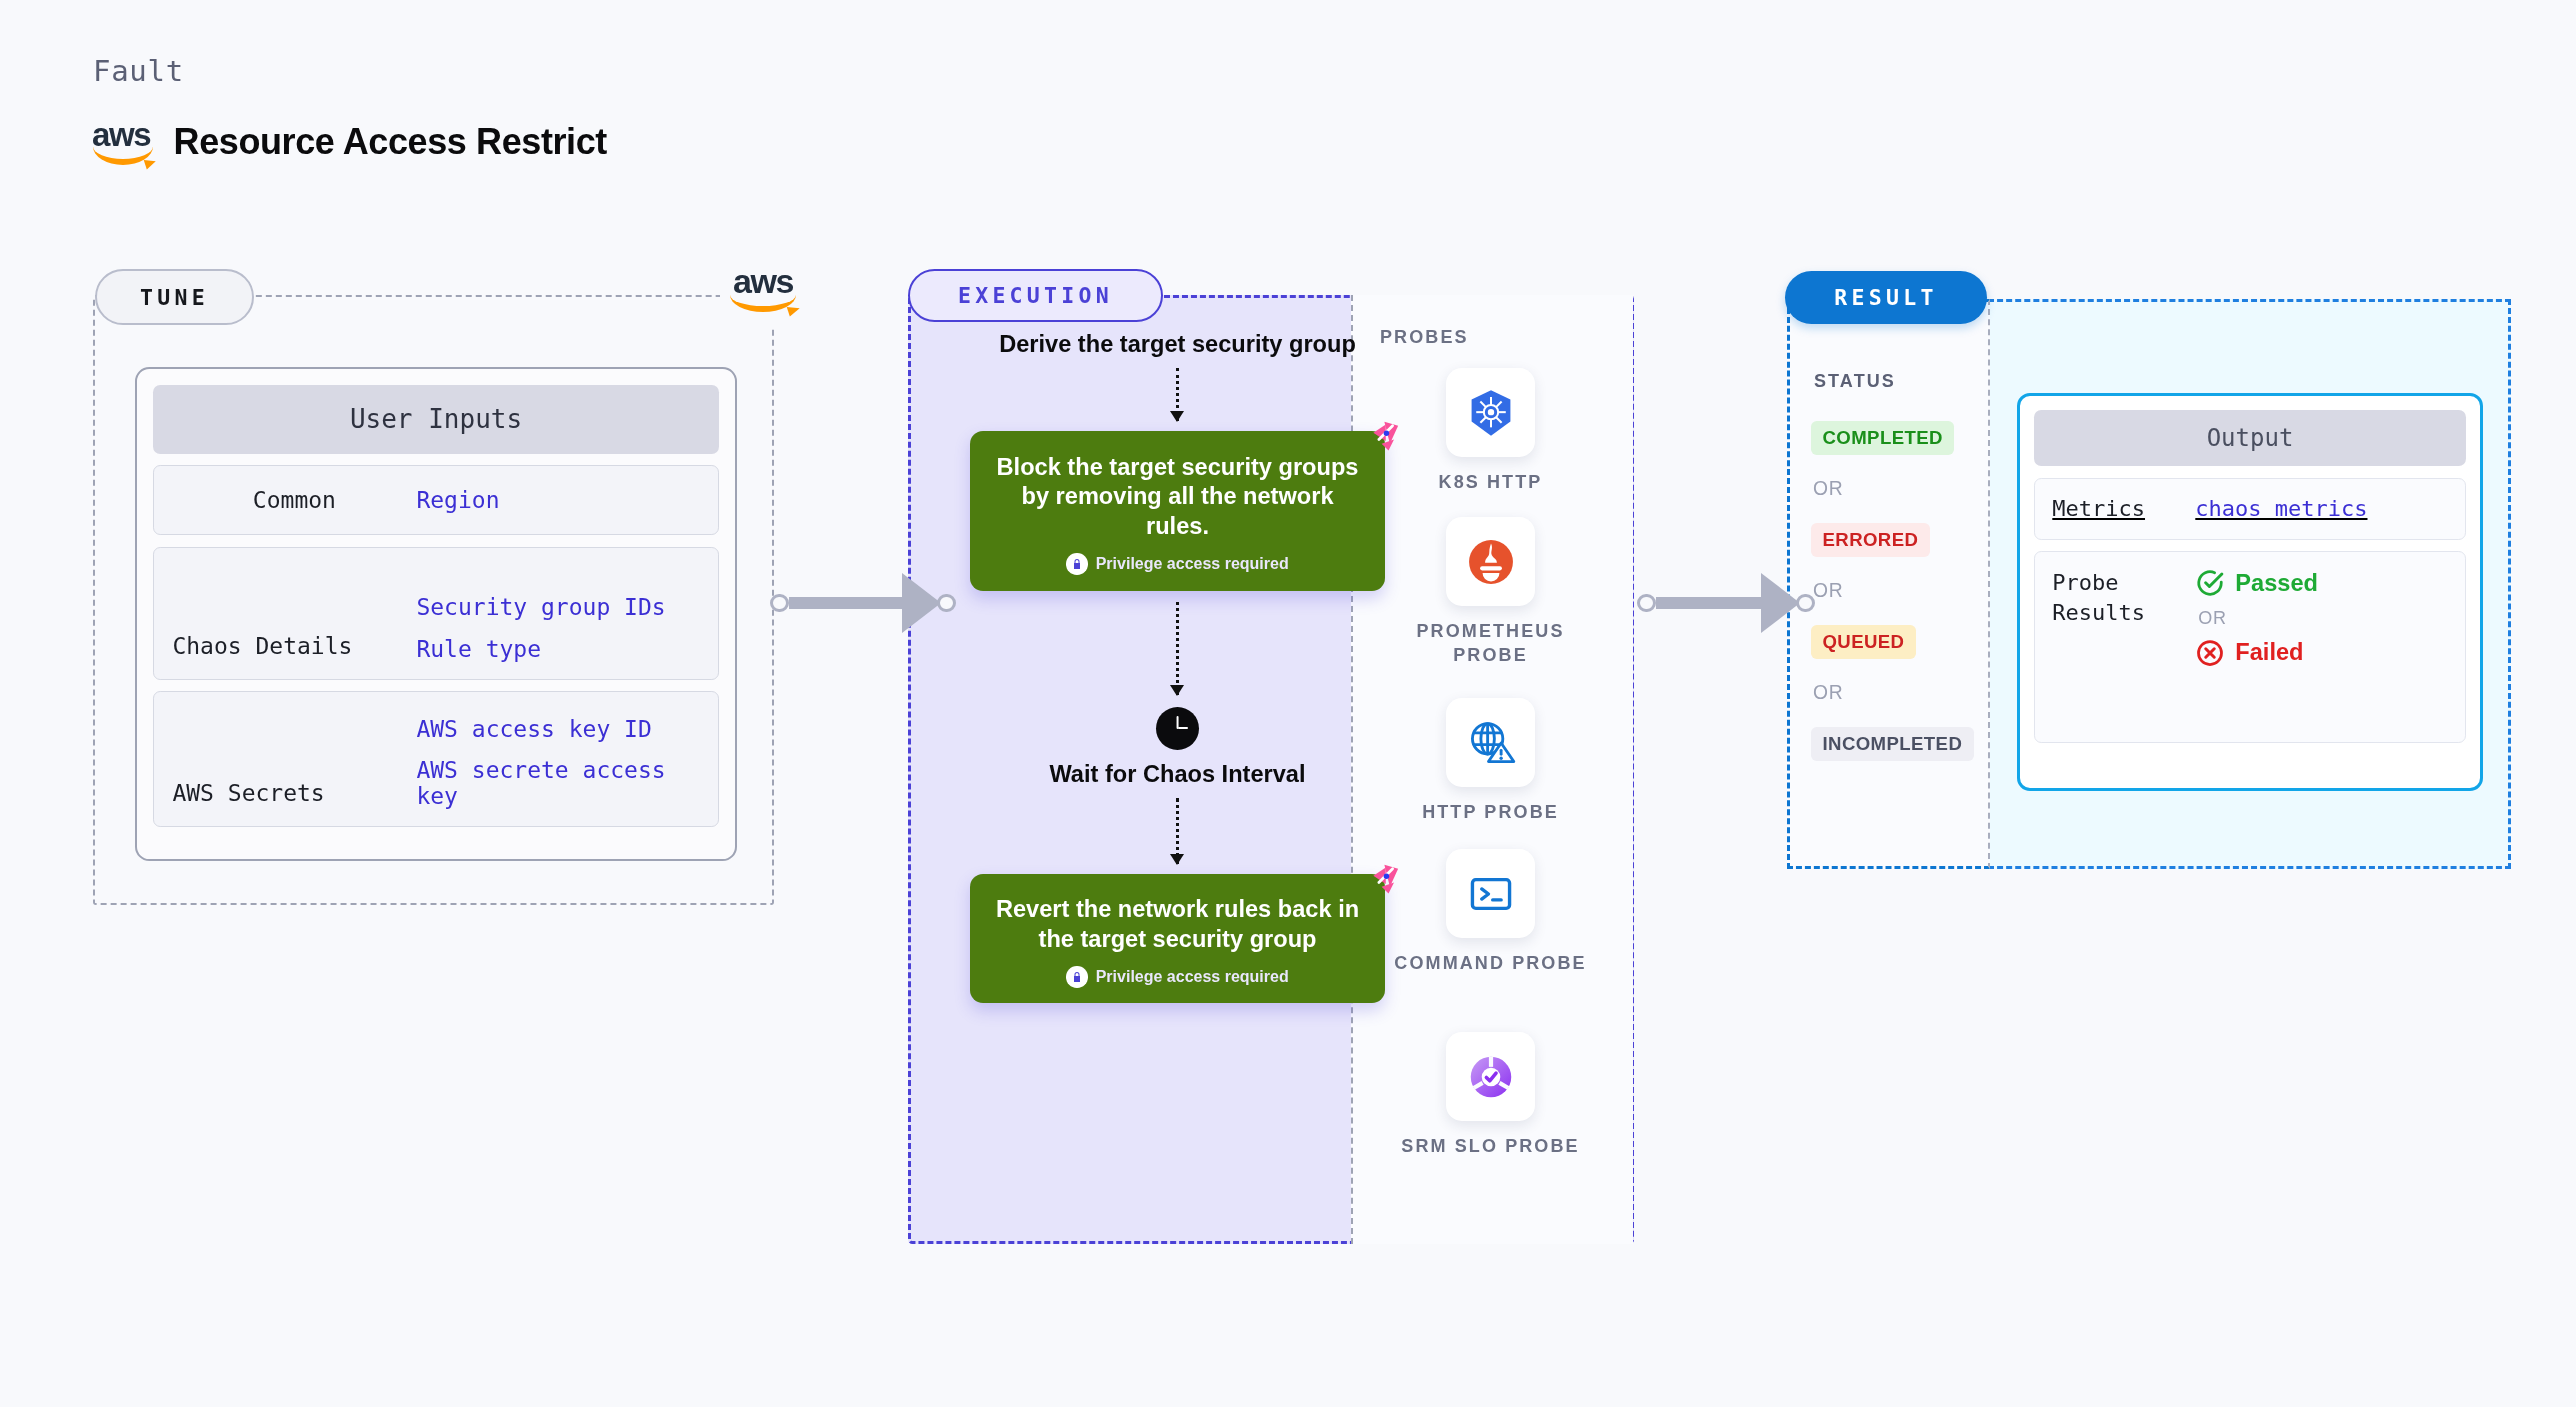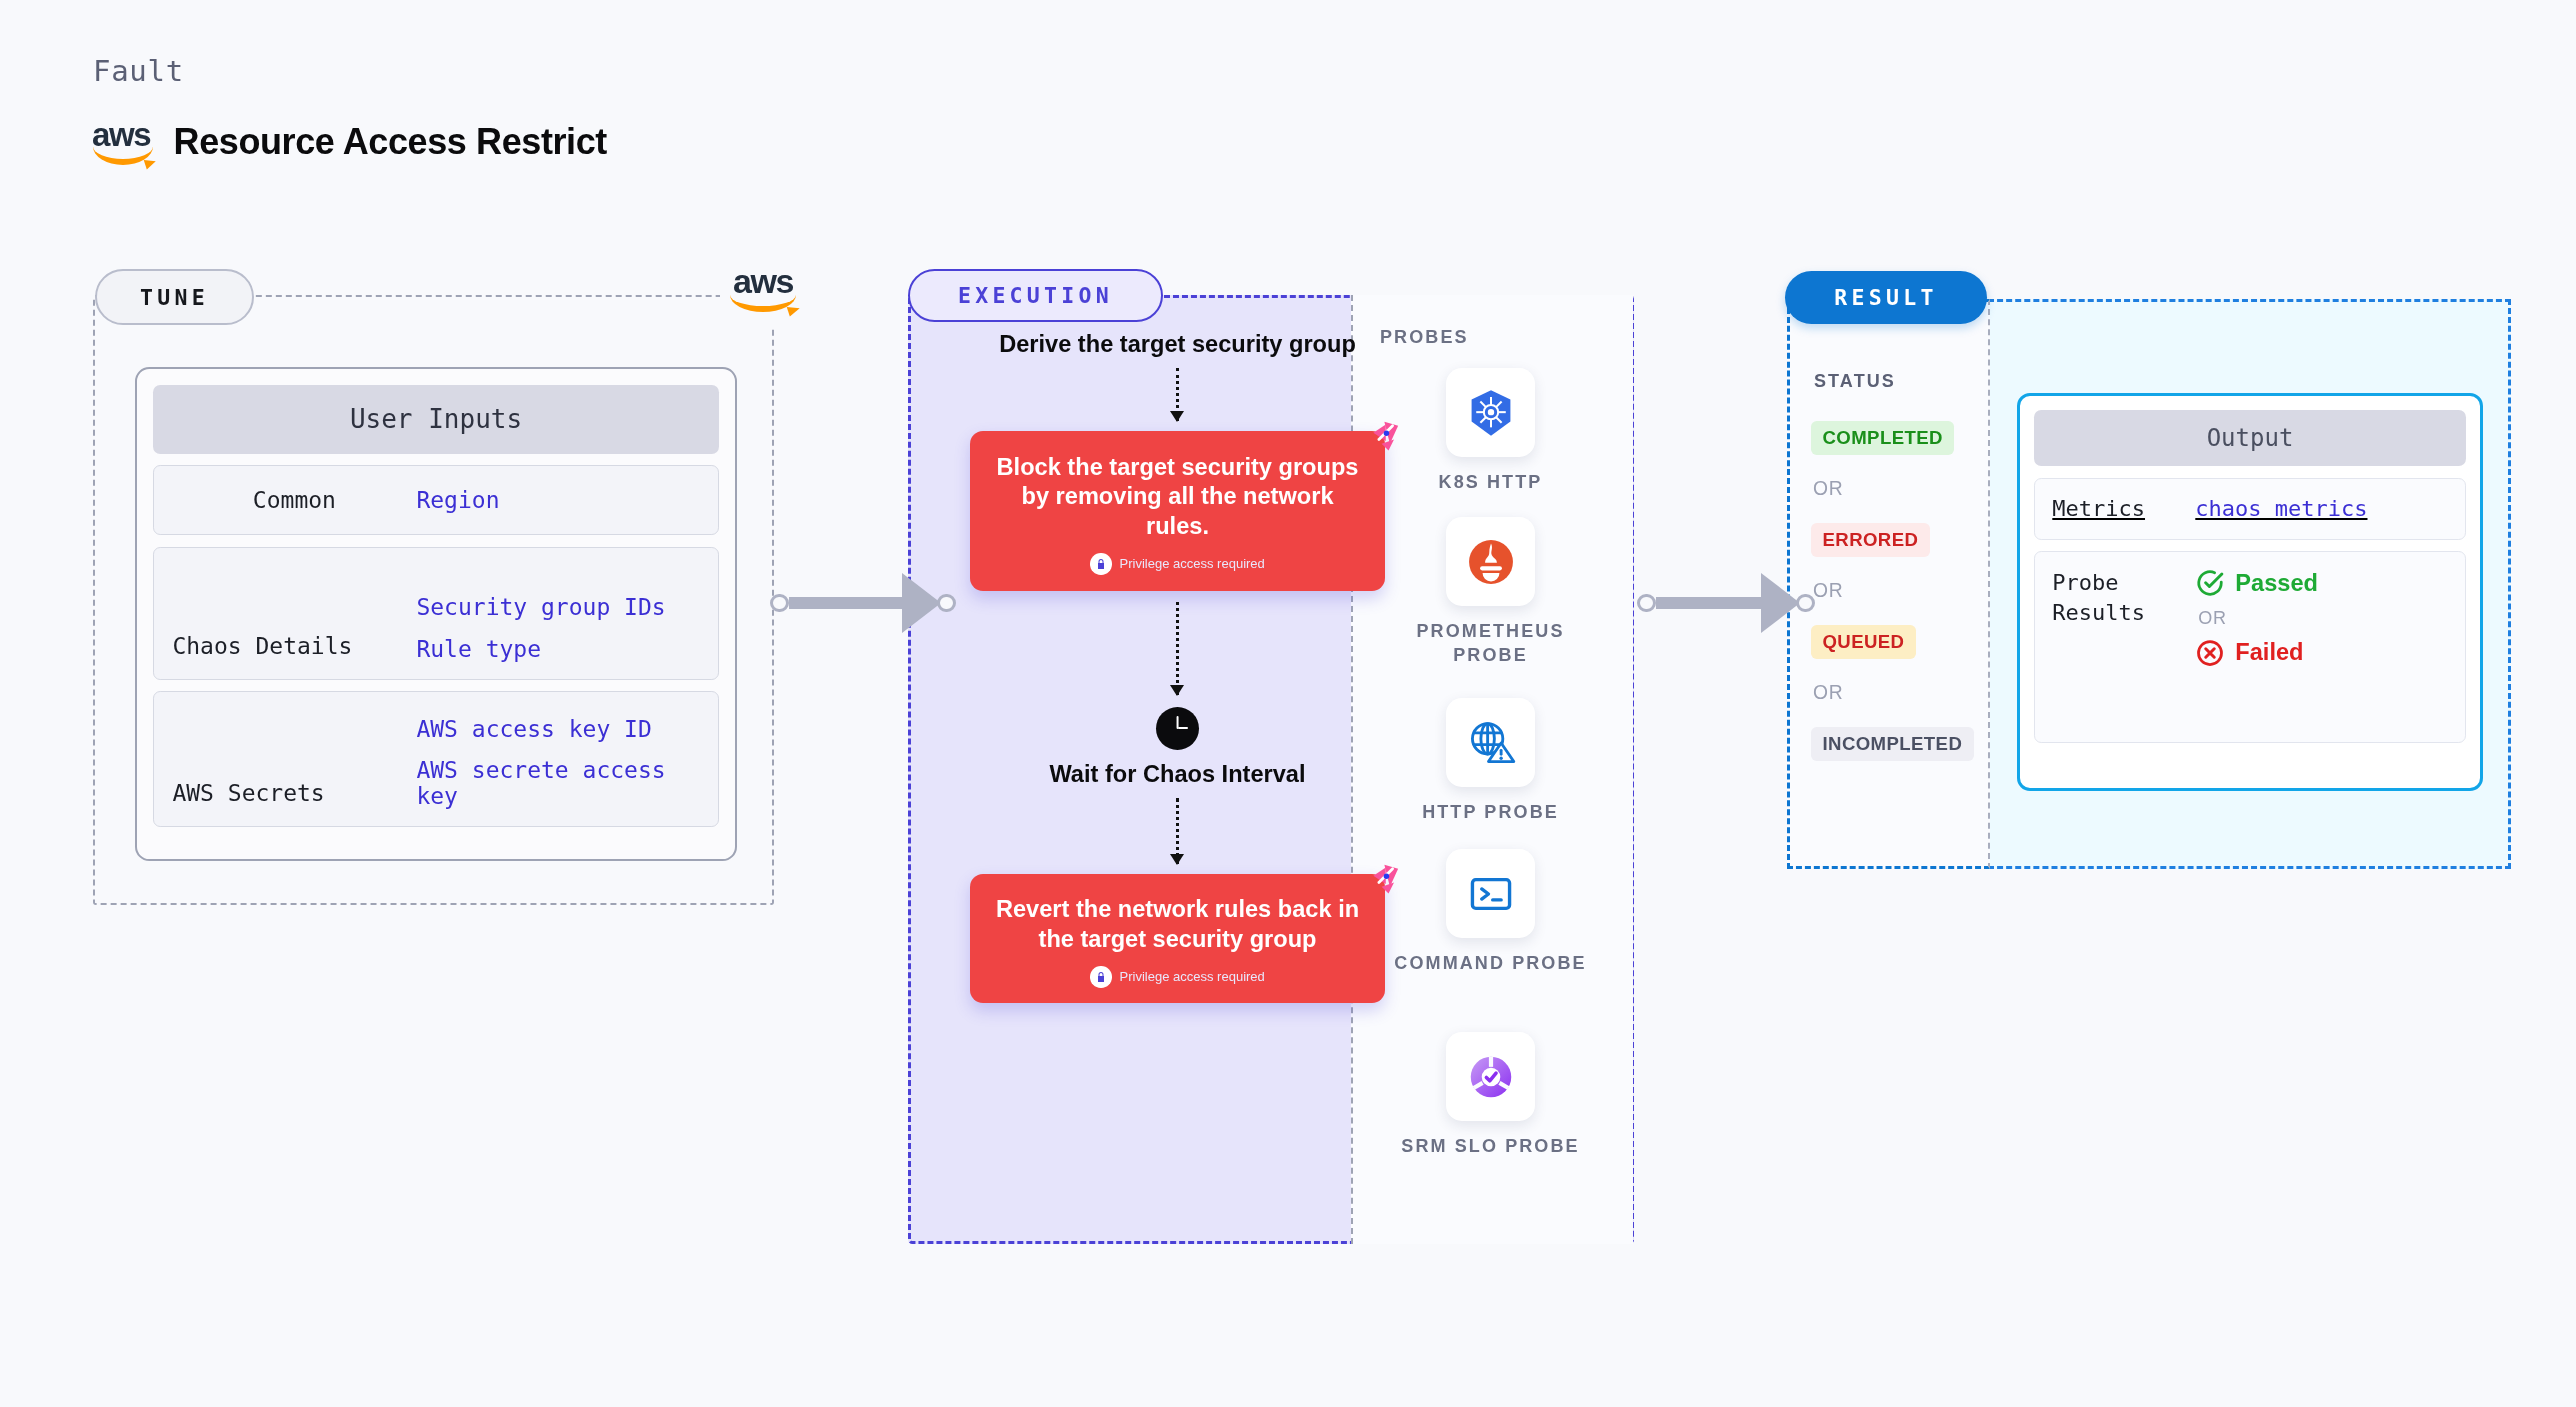--- a/index.html
+++ b/index.html
@@ -128,30 +128,30 @@
   .flow-label {
     text-align: center; font-size: 23.6px; font-weight: 700; color: #0b0b0d; line-height: 1.25;
   }
   .arrow-v { position: relative; margin: 0 auto; width: 2.9px; }
   .arrow-v .line { width: 0; border-left: 3.6px dotted #111; height: 100%; margin: 0 auto; }
   .arrow-v .head { position: absolute; left: 50%; bottom: -1.4px; transform: translateX(-50%);
     width: 0; height: 0; border-left: 7.9px solid transparent; border-right: 7.9px solid transparent;
     border-top: 11.5px solid #111; }
 
   .act-block {
-    position: relative; background: #ef4444; border-radius: 13px;
+    position: relative; background: #4d7c0f; border-radius: 13px;
     padding: 21.5px 18.6px 15.8px; text-align: center;
     box-shadow: 0 7.2px 15.8px rgba(75,65,214,.22);
   }
   .act-text { color: #ffffff; font-size: 23.6px; font-weight: 700; line-height: 1.26; }
   .priv { display: flex; align-items: center; justify-content: center; gap: 7.9px; margin-top: 11.5px; }
   .priv-icon { width: 21.5px; height: 21.5px; border-radius: 50%; background: #ffffff;
     display: flex; align-items: center; justify-content: center; }
   .priv-icon svg { width: 12px; height: 12px; }
-  .priv-text { color: #e9e7fb; font-size: 13px; font-weight: 400; }
+  .priv-text { color: #e9e7fb; font-size: 16px; font-weight: 700; }
   .badge-harness { position: absolute; right: -20px; top: -18.6px; width: 44px; height: 44px; }
 
   .clock { width: 43px; height: 43px; border-radius: 50%; background: #0b0b0d;
     margin: 0 auto; position: relative; }
   .clock::before { content:""; position:absolute; left:50%; top:9.3px; width:2.9px; height:13px;
     background:#fff; transform: translateX(-50%); border-radius:1.4px; }
   .clock::after { content:""; position:absolute; left:50%; top:20px; width:10px; height:2.9px;
     background:#fff; border-radius:1.4px; }
 
   

